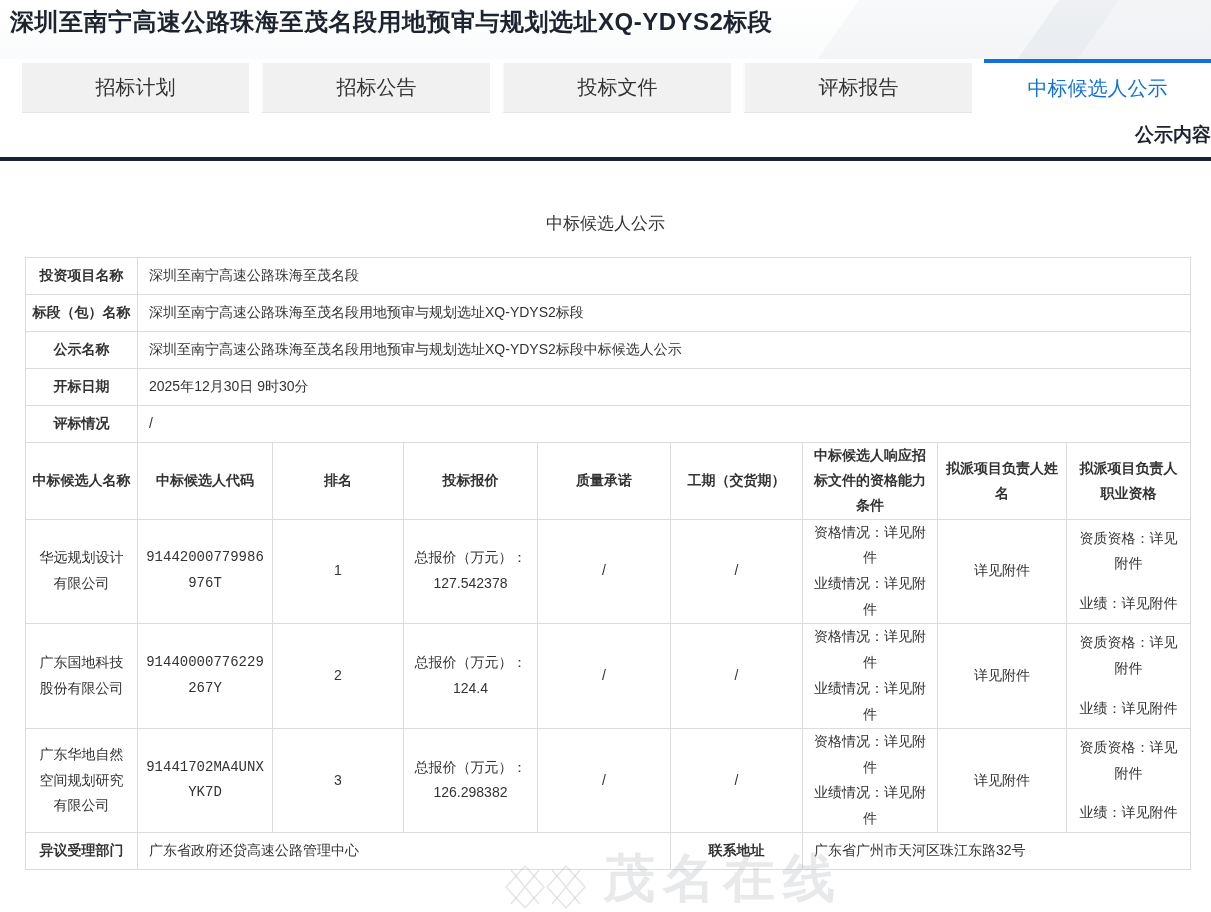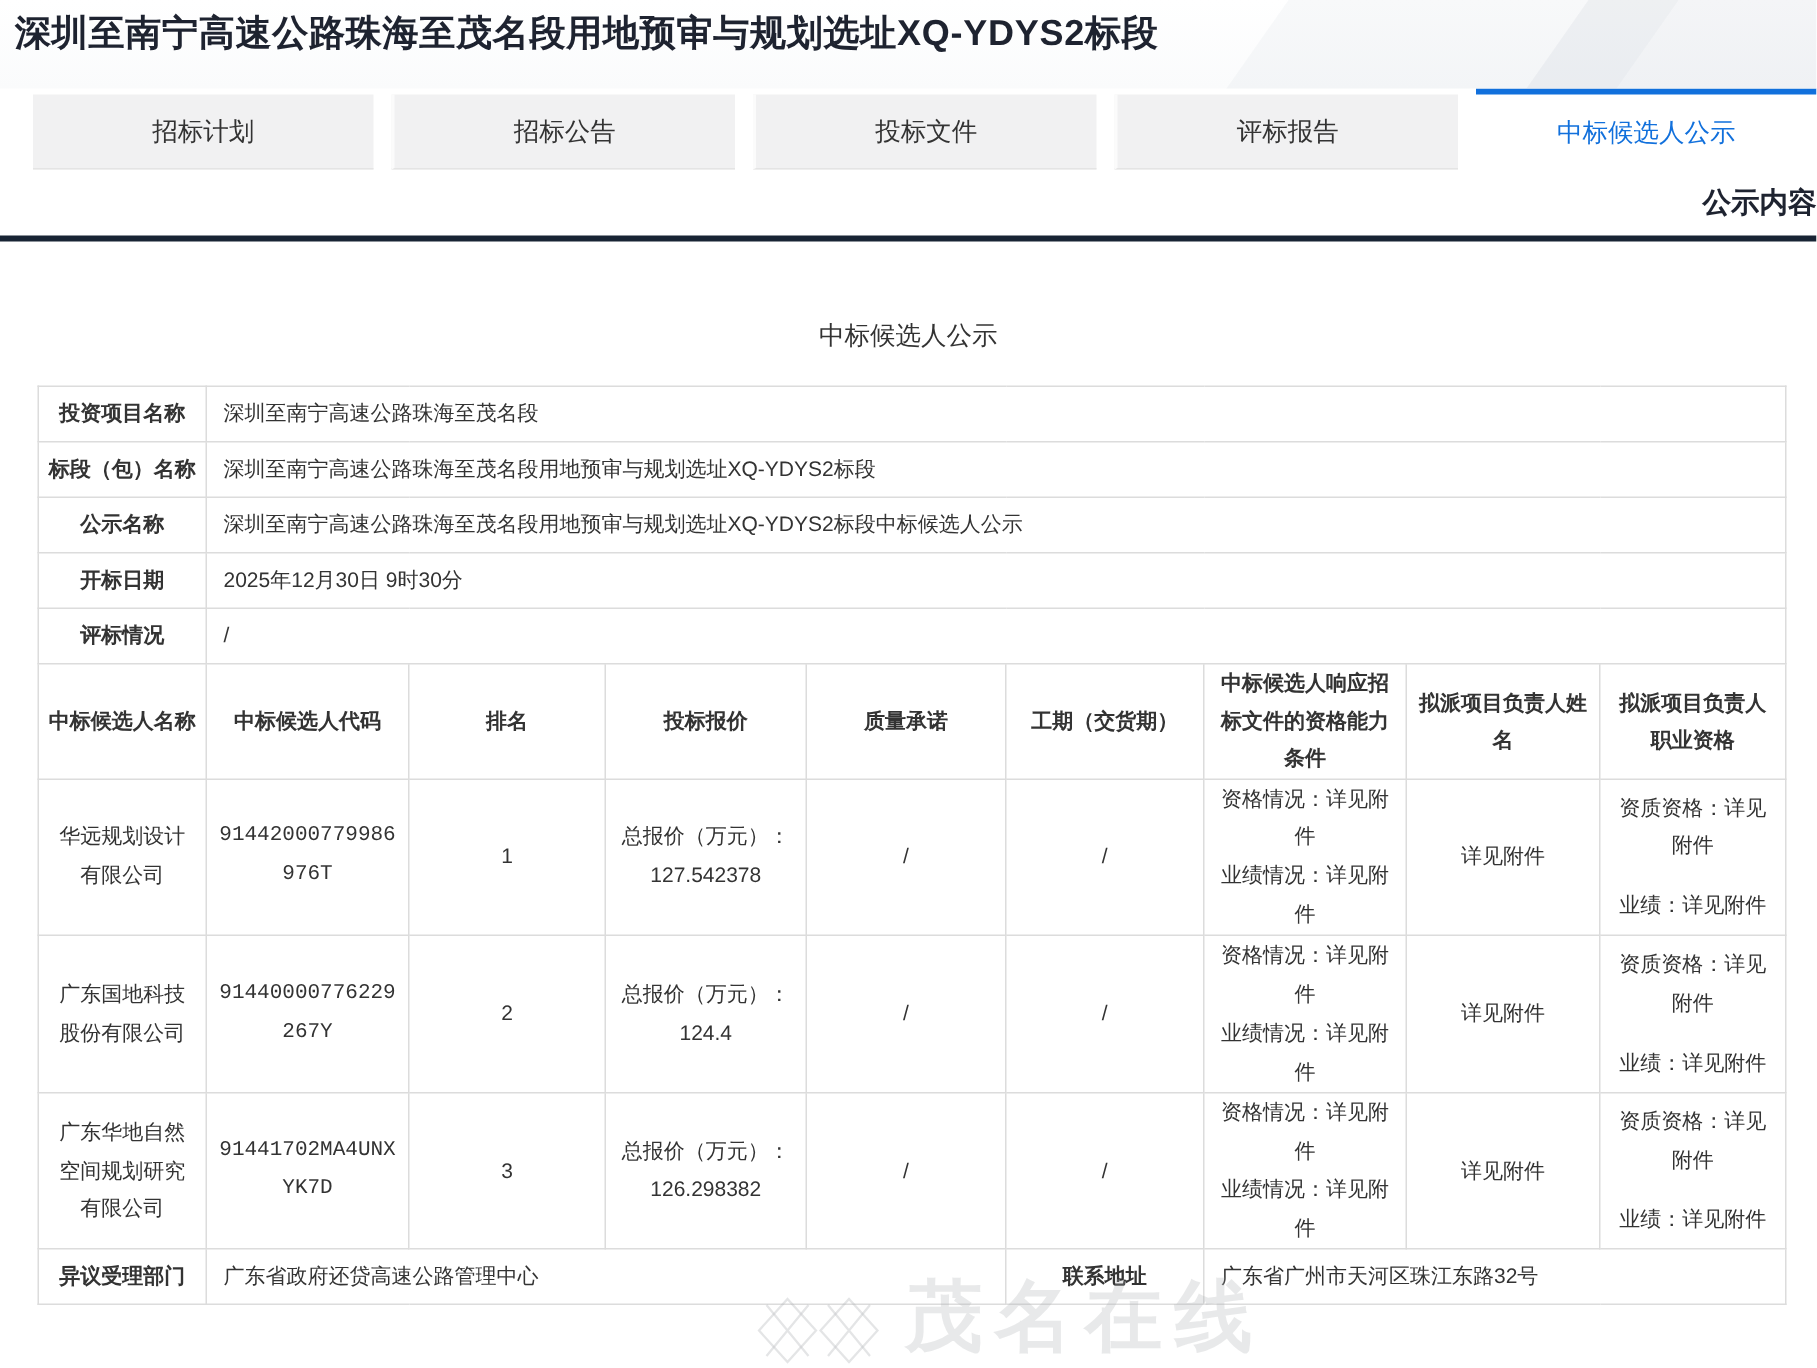--- a/index.html
+++ b/index.html
@@ -37,21 +37,21 @@
     height: 54px;
     padding-left: 10px;
   }
   .tab {
     flex: 1;
     height: 50px;
     background: #f1f1f2;
     border-bottom: 1px solid #e4e4e4;
     border-left: 2px solid #fbfbfb;
     display: flex; align-items: center; justify-content: center;
-    font-size: 17px; color: #333;
+    font-size: 20px; color: #333;
     cursor: pointer;
     margin-left: 12px;
   }
   .tab:first-child { border-left: none; }
   .tab.active {
     height: 54px;
     background: #ffffff;
     border-top: 4px solid #1170dc;
     border-bottom: none;
     border-left: none;

